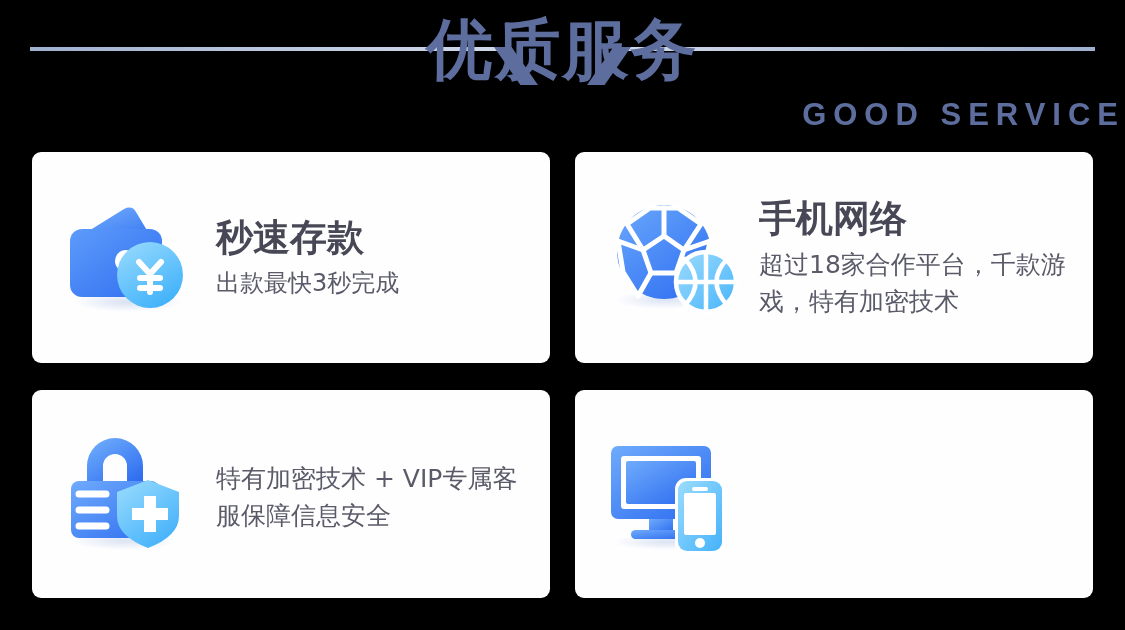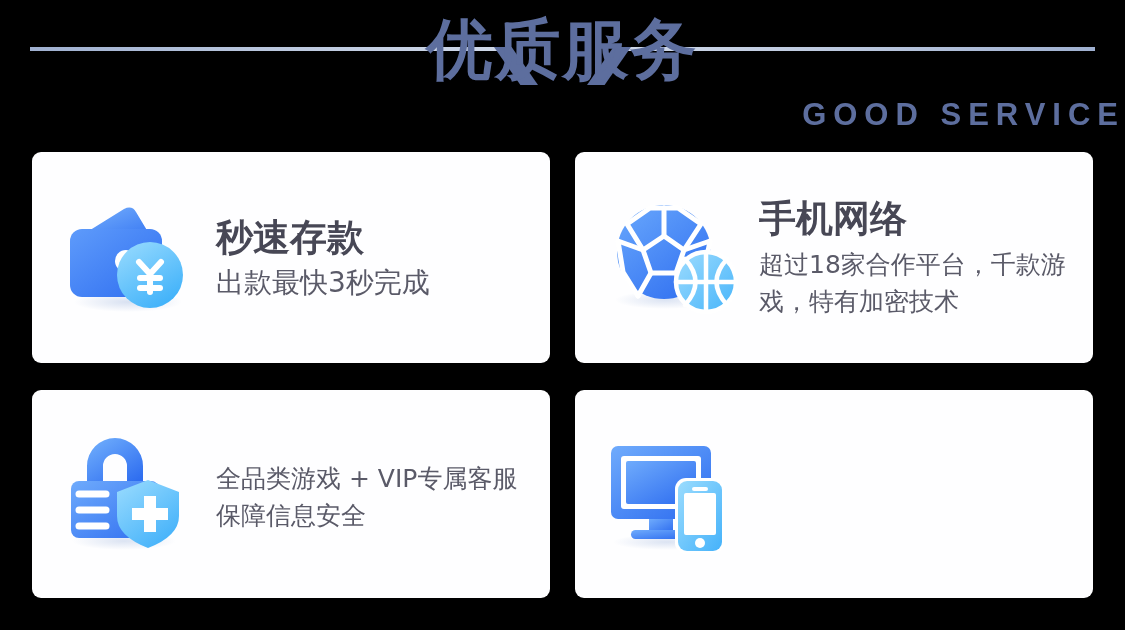--- a/index.html
+++ b/index.html
@@ -73,21 +73,21 @@
   .card-title {
     font-size:37px; line-height:45px;
     font-weight:700;
     color:#474755;
     letter-spacing:0px;
     white-space:nowrap;
     font-family:"DejaVu Sans","Liberation Sans",sans-serif;
   }
   .card-desc {
     margin-top:5px;
-    font-size:28px; line-height:36px;
+    font-size:24px; line-height:36px;
     color:#5a5a68;
     font-family:"DejaVu Sans","Liberation Sans",sans-serif;
   }
   .card-desc.two-line { font-size:25px; line-height:37px; }
 </style>
 </head>
 <body>
 
 <div class="page">
 
@@ -219,21 +219,21 @@
           <g stroke="#ffffff" stroke-width="7" stroke-linecap="round">
             <path d="M17 62 L44 62"></path>
             <path d="M17 78 L44 78"></path>
             <path d="M17 94 L44 94"></path>
           </g>
           <path d="M86 48 L117 60 L117 84 Q117 104 86 116 Q55 104 55 84 L55 60 Z" fill="url(#shg)"></path>
           <path d="M80 74 L92 74 L92 62 L104 62 L104 74 L116 74 L116 86 L104 86 L104 98 L92 98 L92 86 L80 86 Z" fill="#ffffff" transform="translate(-10,2)"></path>
         </svg>
       </div>
       <div class="texts">
-        <div class="card-desc two-line">全品类游戏 + VIP专属客服保障信息安全</div>
+        <div class="card-desc two-line">特有加密技术 + VIP专属客服保障信息安全</div>
       </div>
     </div>
 
     <div class="card">
       <div class="icon-wrap">
         <svg viewBox="0 0 136 124" xmlns="http://www.w3.org/2000/svg">
           <defs>
             <linearGradient id="mg" x1="0" y1="0" x2="0.9" y2="1">
               <stop offset="0" stop-color="#6fabfc"></stop>
                 <stop offset="1" stop-color="#2f6ef0"></stop>

